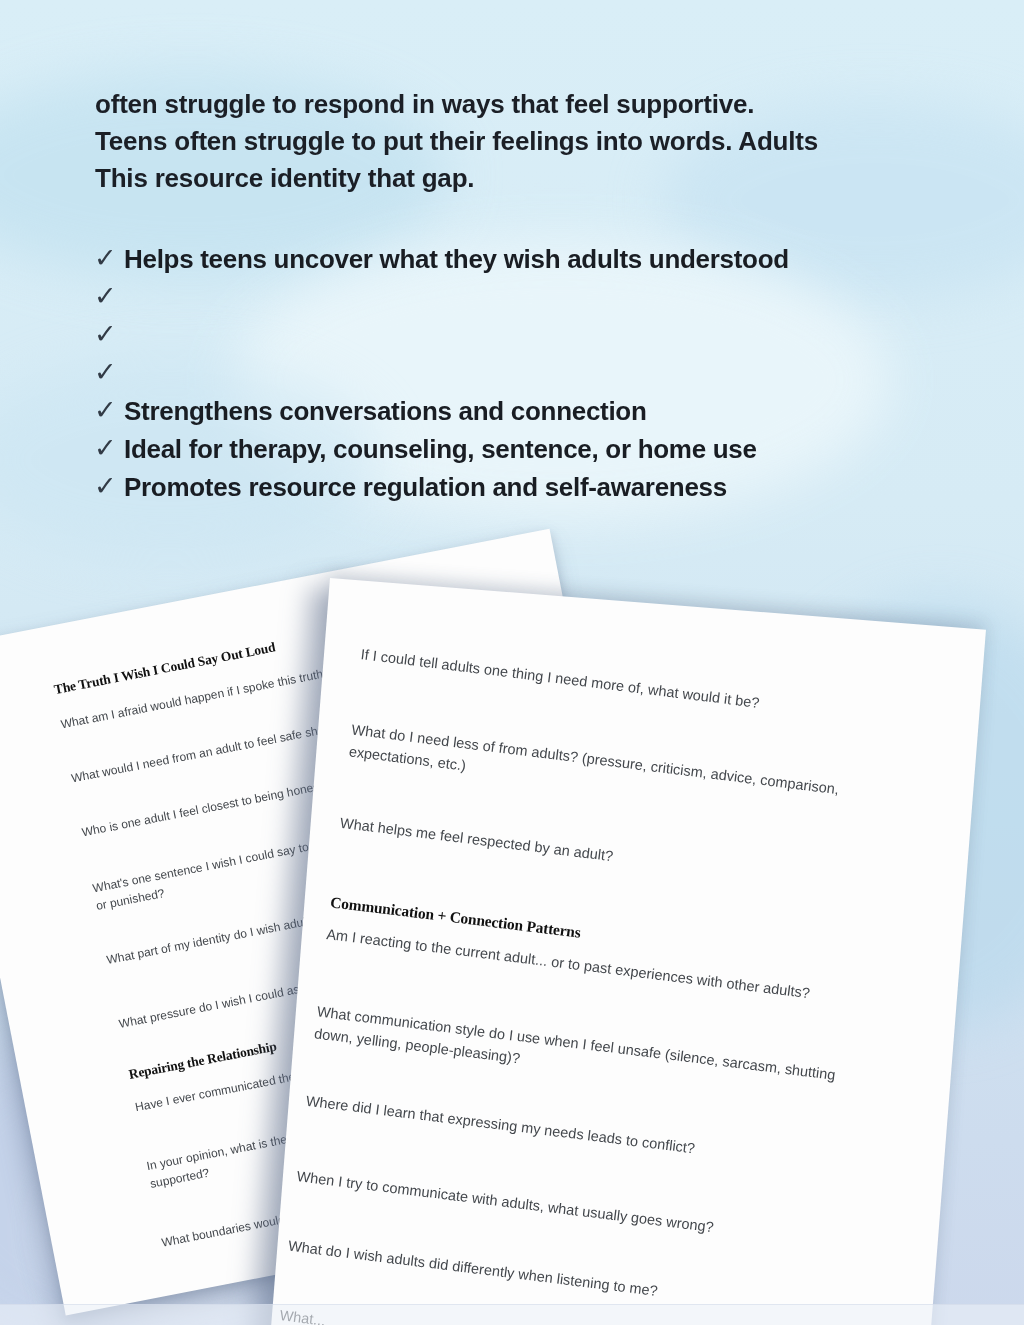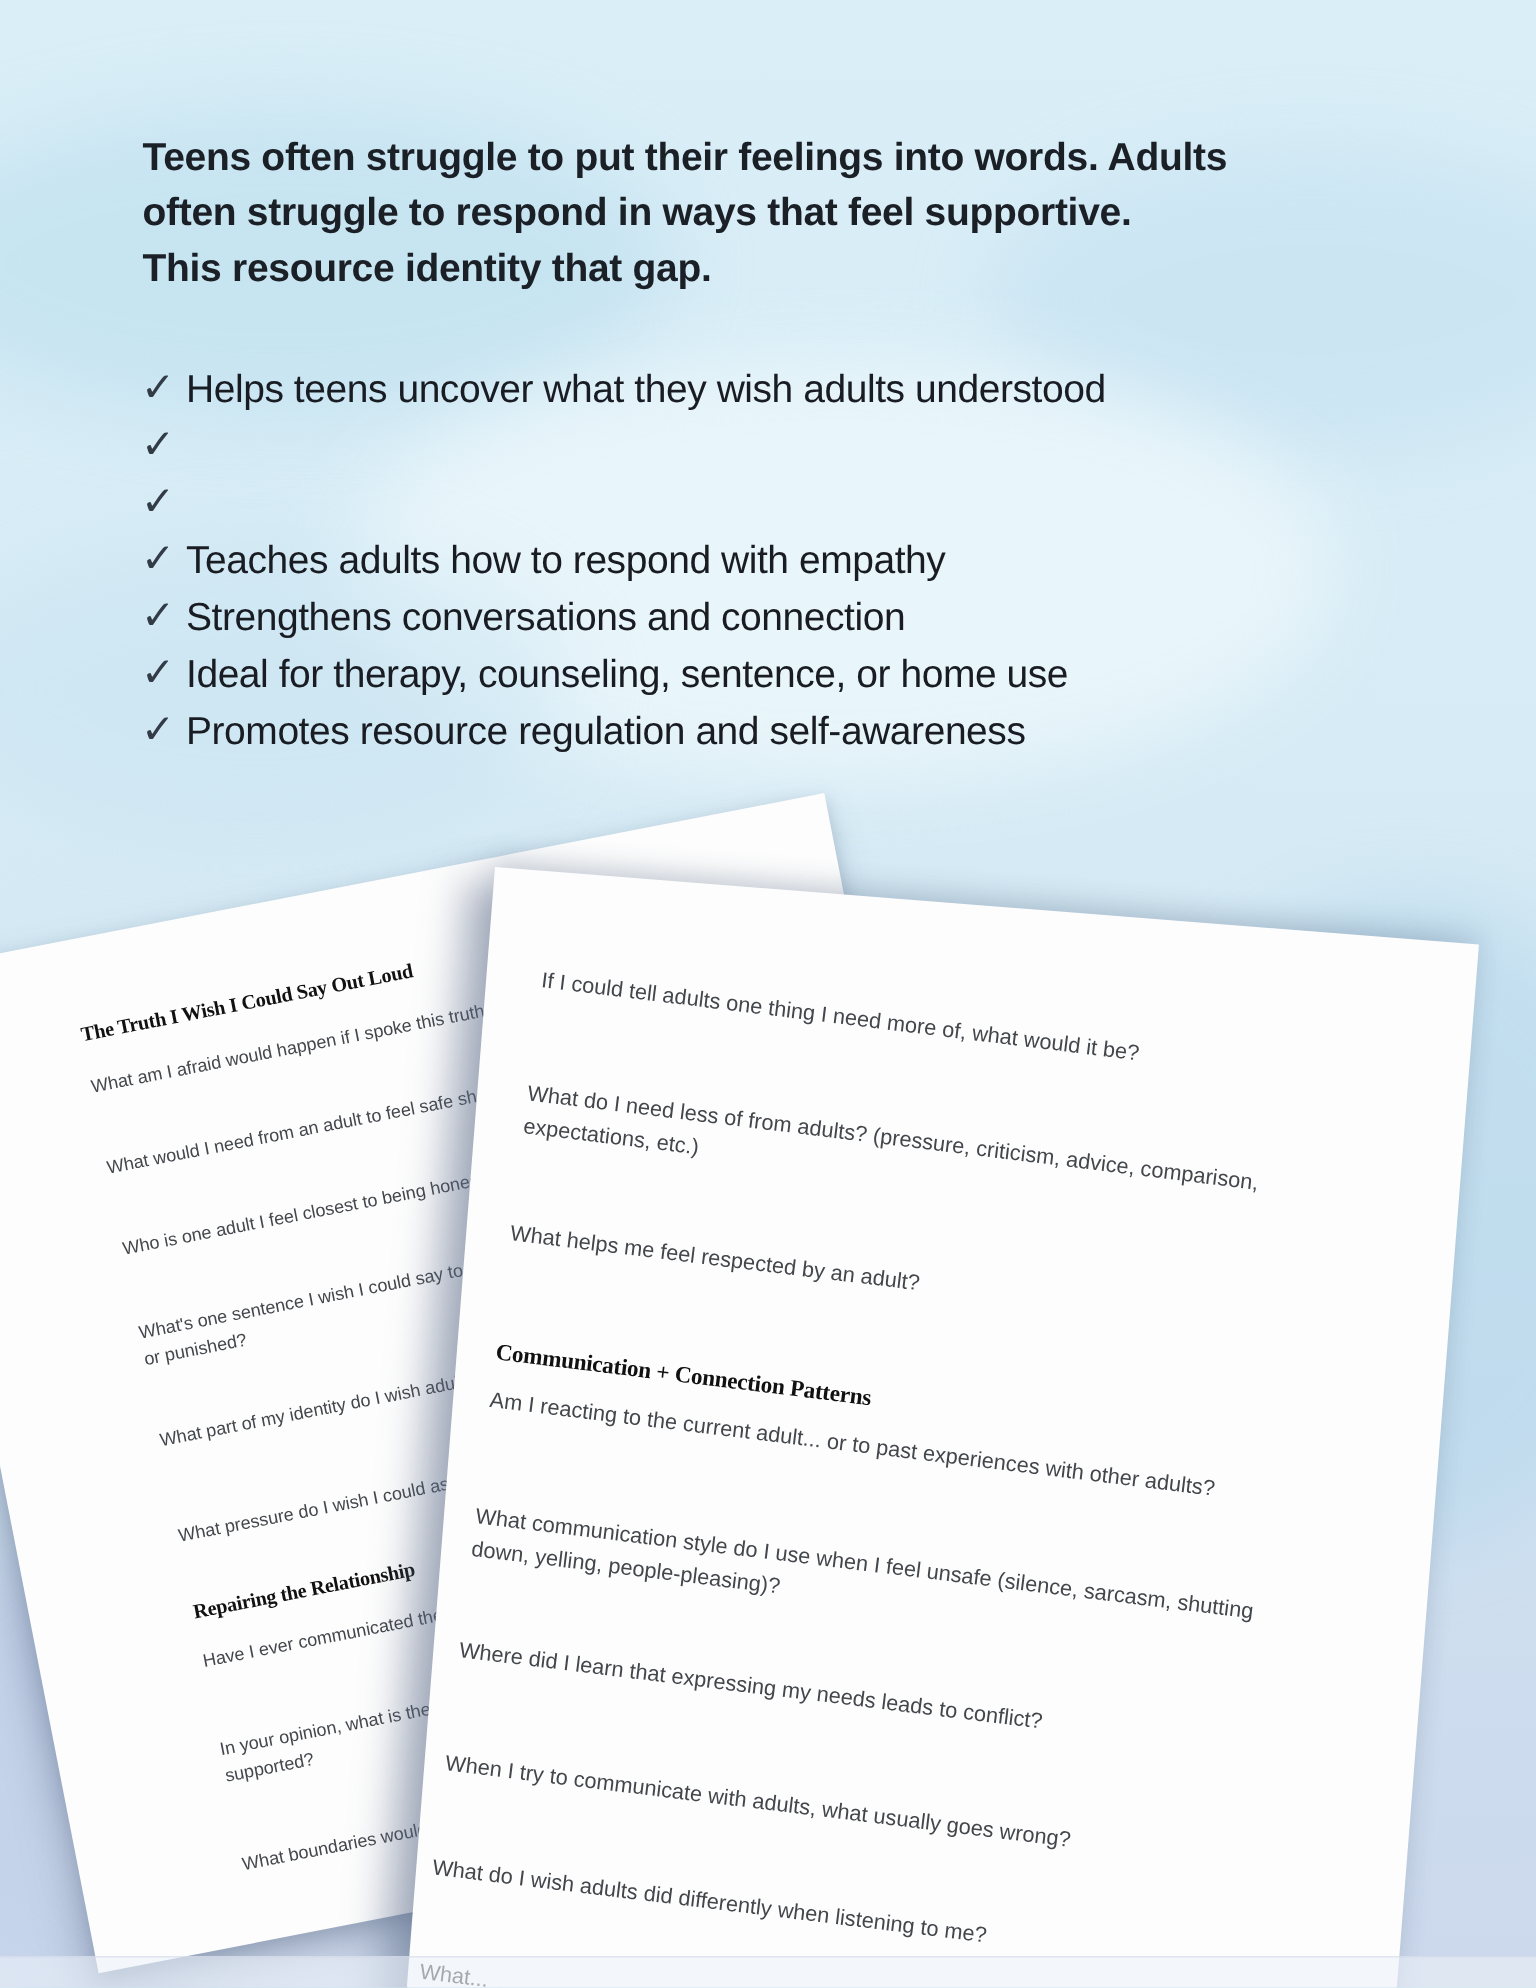--- a/index.html
+++ b/index.html
@@ -15,21 +15,21 @@
   .blob.b4{left:770px;top:600px;width:340px;height:430px;background:#b7d8ec;opacity:.6;}
   .blob.b5{left:-90px;top:1020px;width:430px;height:340px;background:#c5d3ea;opacity:.95;}
   .blob.b6{left:60px;top:1150px;width:260px;height:160px;background:#e4ebf6;opacity:.9;}
   .blob.b7{left:-40px;top:360px;width:420px;height:200px;background:#c9e4f2;opacity:.5;}
 
   .intro{position:absolute;left:95px;top:86px;width:850px;z-index:5;
     font-size:26px;line-height:37px;font-weight:bold;color:#1b1f26;letter-spacing:-0.2px;}
   .benefits{position:absolute;left:94px;top:240px;width:880px;z-index:5;}
   .benefit{display:flex;align-items:flex-start;height:38px;}
   .benefit .check{width:30px;flex:0 0 30px;font-size:27px;line-height:36px;color:#323b46;font-weight:normal;}
-  .benefit .btxt{font-size:26px;line-height:38px;font-weight:normal;color:#191d23;letter-spacing:-0.3px;}
+  .benefit .btxt{font-size:26px;line-height:38px;font-weight:bold;color:#191d23;letter-spacing:-0.3px;}
 
   .page{position:absolute;background:#fdfdfd;transform-origin:0 0;}
   .page-left{
     left:-64px;top:648px;width:625px;height:680px;z-index:2;
     transform:rotate(-11deg);
     box-shadow:-8px 14px 26px rgba(92,110,140,.42),0 4px 10px rgba(92,110,140,.25);
   }
   .page-right{
     left:330px;top:578px;width:658px;height:860px;z-index:3;
     transform:rotate(4.5deg);
@@ -55,39 +55,38 @@
 
   <div class="blob b1"></div>
   <div class="blob b2"></div>
   <div class="blob b3"></div>
   <div class="blob b7"></div>
   <div class="blob b4"></div>
   <div class="blob b5"></div>
   <div class="blob b6"></div>
 
   <div class="intro">
+    <div>often struggle to respond in ways that feel supportive.</div>
     <div>Teens often struggle to put their feelings into words. Adults</div>
-    <div>often struggle to respond in ways that feel supportive.</div>
     <div>This resource identity that gap.</div>
   </div>
 
   <div class="benefits">
     <div class="benefit">
       <span class="check">✓</span>
       <span class="btxt">Helps teens uncover what they wish adults understood</span>
     </div>
     <div class="benefit">
       <span class="check">✓</span>
     </div>
     <div class="benefit">
       <span class="check">✓</span>
     </div>
     <div class="benefit">
       <span class="check">✓</span>
-      <span class="btxt">Teaches adults how to respond with empathy</span>
     </div>
     <div class="benefit">
       <span class="check">✓</span>
       <span class="btxt">Strengthens conversations and connection</span>
     </div>
     <div class="benefit">
       <span class="check">✓</span>
       <span class="btxt">Ideal for therapy, counseling, sentence, or home use</span>
     </div>
     <div class="benefit">

